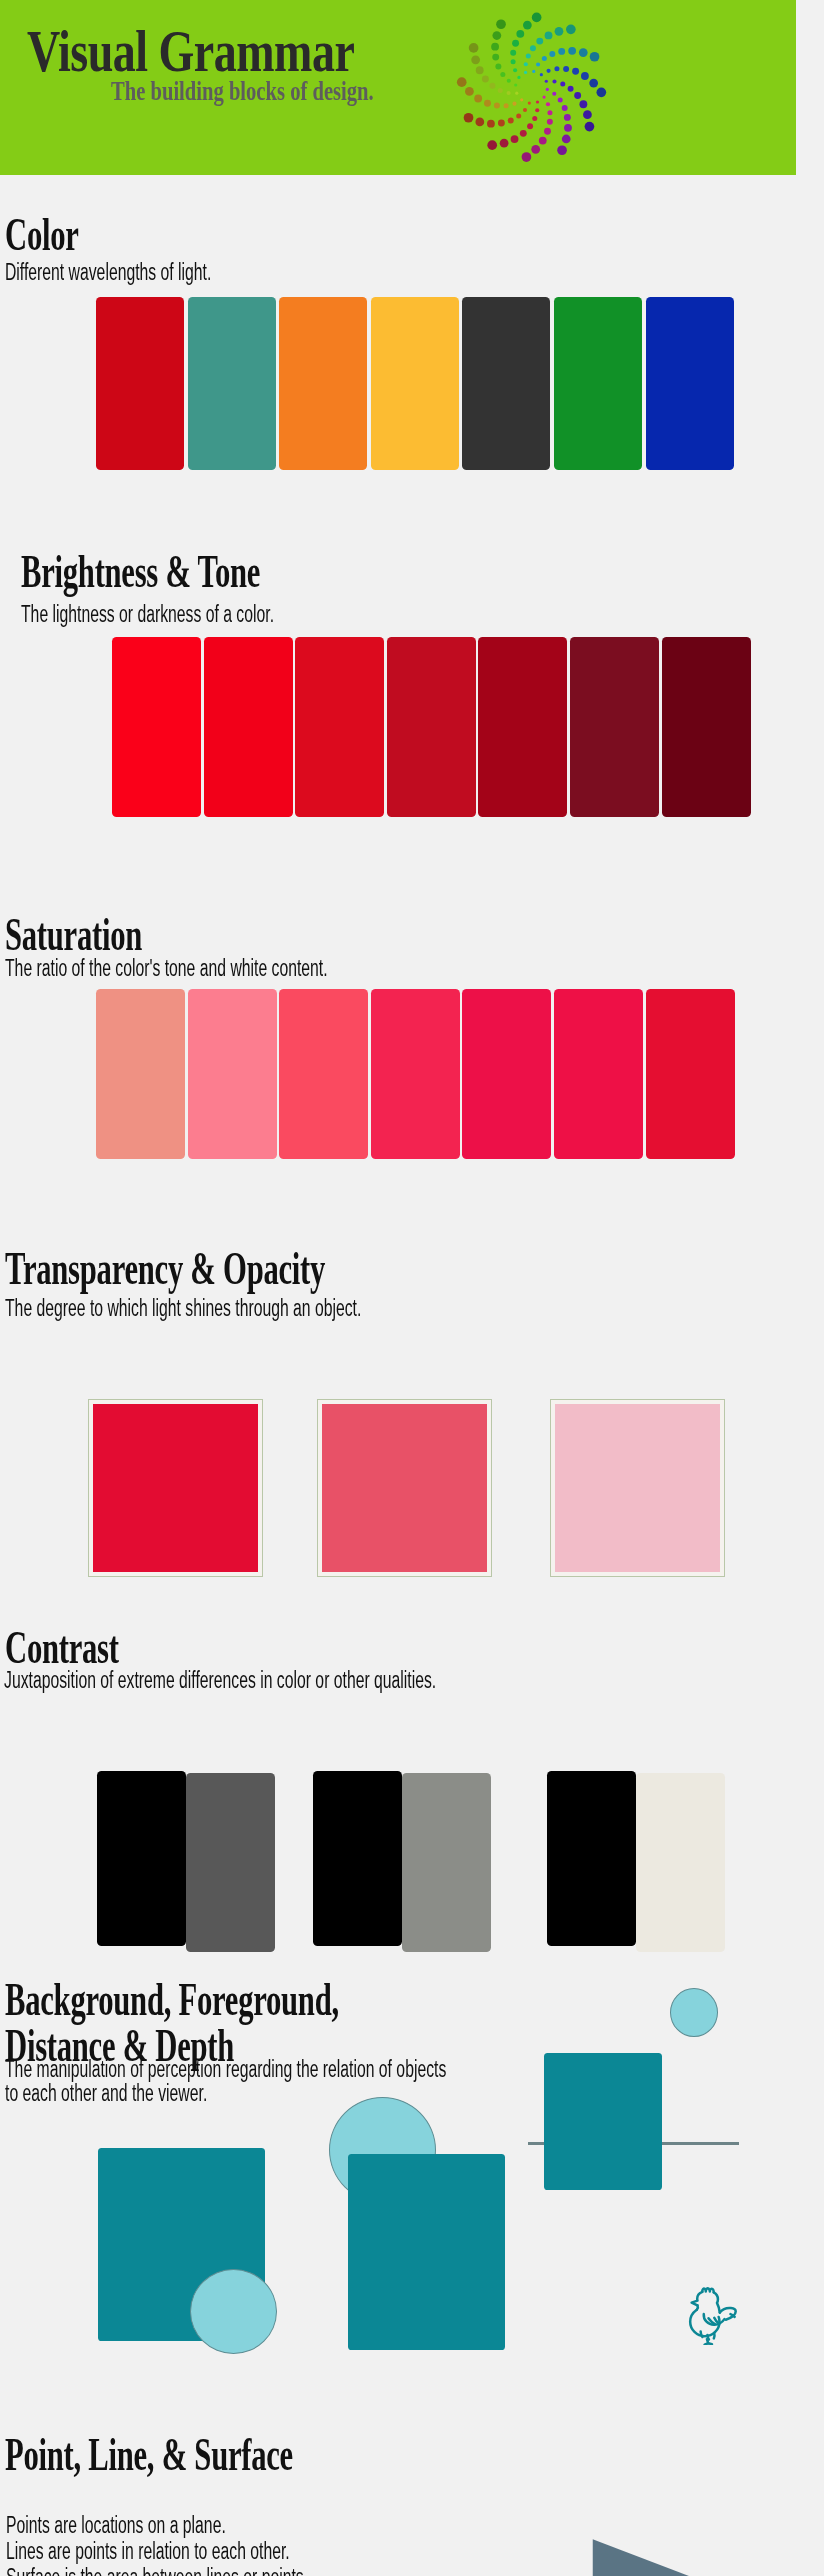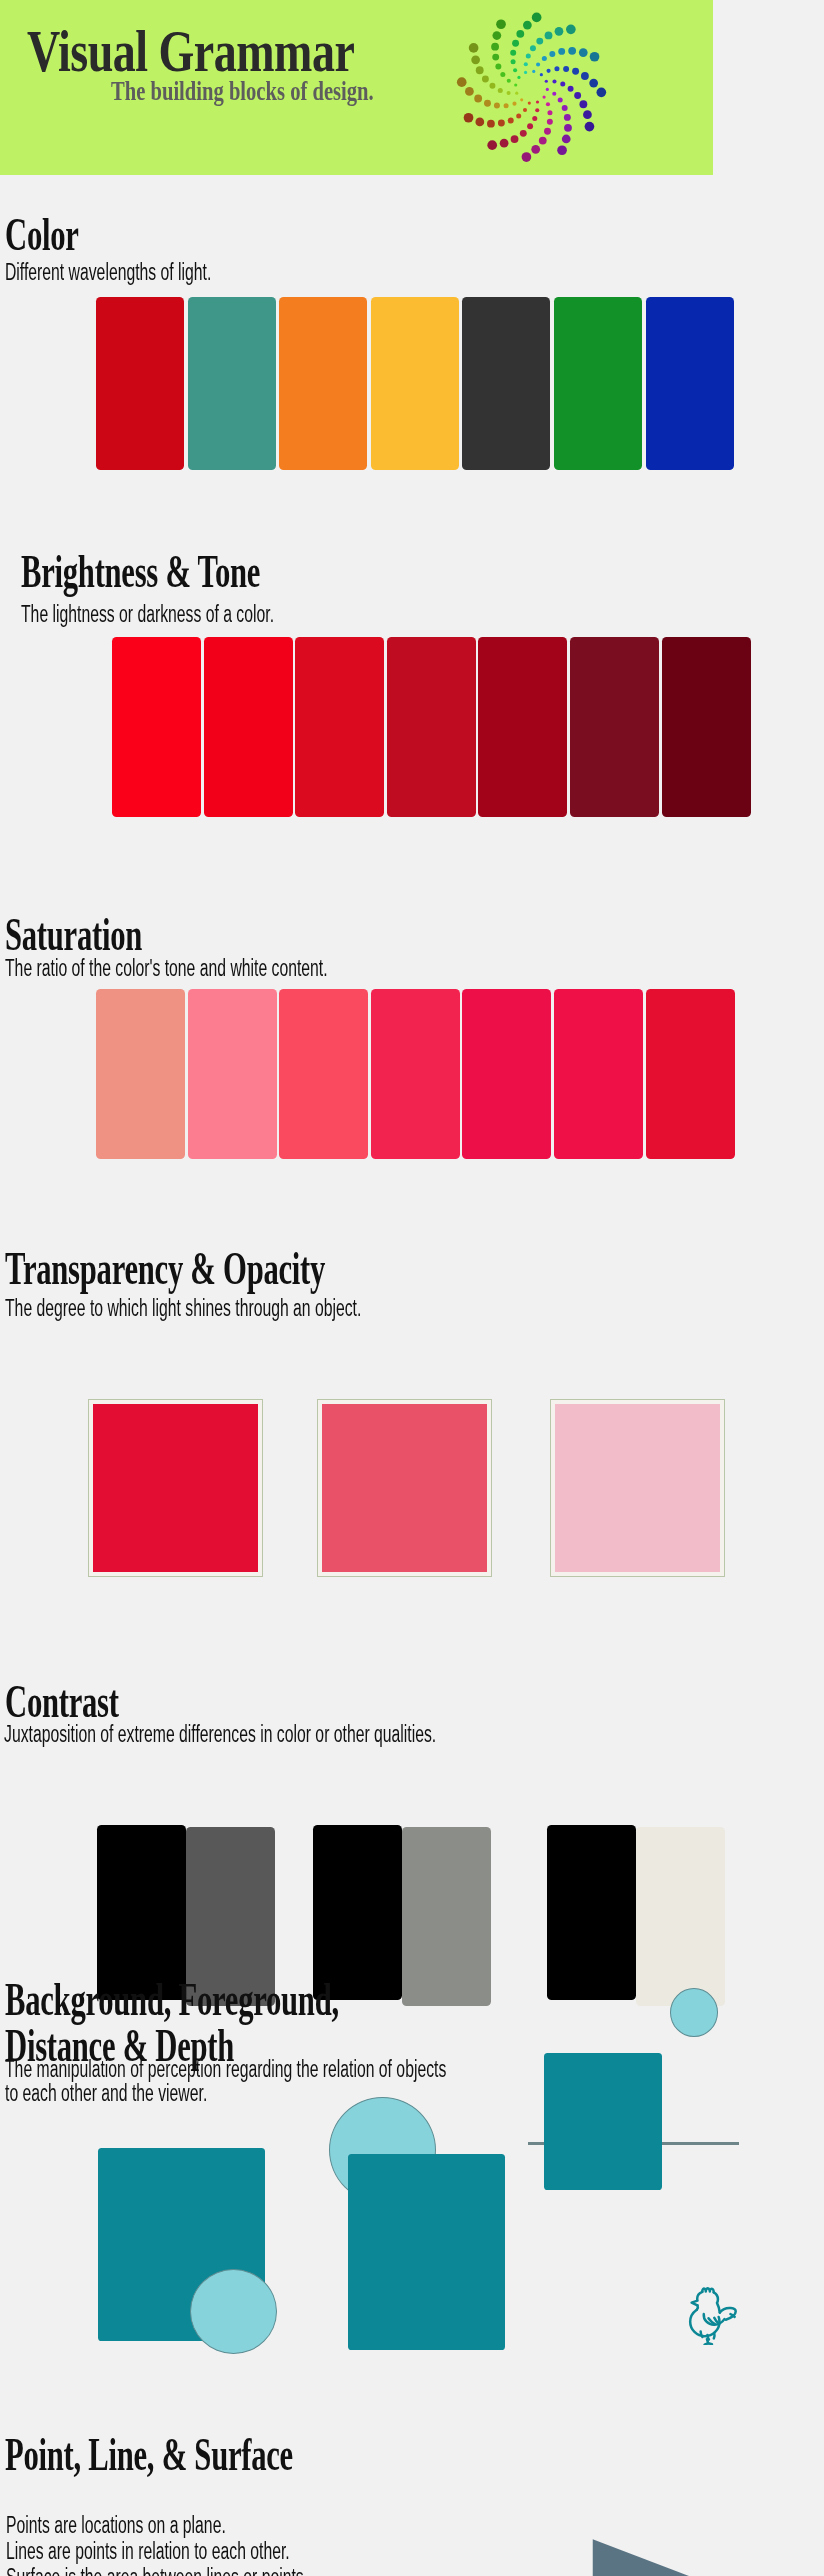--- a/index.html
+++ b/index.html
@@ -9,23 +9,23 @@
     font-family: "Liberation Sans", sans-serif;
     width: 824px;
     height: 2780px;
     position: relative;
     overflow: hidden;
   }
 
   
   #header {
     position: relative;
-    width: 713px;
+    width: 796px;
     height: 175px;
-    background: #bef264;
+    background: #84cc16;
     overflow: hidden;
   }
   #header-title {
     position: absolute;
     left: 27px;
     top: 21.6px;
     font-family: "Liberation Serif", serif;
     font-weight: bold;
     font-size: 46px;
     line-height: 1.0;
@@ -261,21 +261,21 @@
       </div>
       <div class="tframe" style="left: 317px; top: 183px; width: 175px; height: 178px; border-color: rgb(185, 199, 168);">
         <div style="background: rgb(232, 81, 103);"></div>
       </div>
       <div class="tframe" style="left: 550px; top: 183px; width: 175px; height: 178px; border-color: rgb(185, 199, 168);">
         <div style="background: rgb(242, 188, 200);"></div>
       </div>
     </div>
 </div>
 
-<div class="section" id="sec-contrast" style="top:1641px;height:309px;">
+<div class="section" id="sec-contrast" style="top:1587px;height:309px;">
   <div class="sec-title big" style="position:absolute;left:5.2px;top:38px;">Contrast</div>
   <div class="sec-desc" style="position:absolute;left:4.1px;top:77px;">Juxtaposition of extreme differences in color or other qualities.</div>
   <div id="contrast-pairs">
       <div class="cpair" style="left: 97px; top: 184px;">
         <div class="sw" style="background: rgb(0, 0, 0); width: 89px; height: 175px;"></div>
         <div class="sw" style="background: rgb(88, 88, 88); width: 89px; height: 179px; margin-top: 2.1px;"></div>
       </div>
       <div class="cpair" style="left: 313px; top: 184px;">
         <div class="sw" style="background: rgb(0, 0, 0); width: 89px; height: 175px;"></div>
         <div class="sw" style="background: rgb(139, 141, 136); width: 89px; height: 179px; margin-top: 2.1px;"></div>

